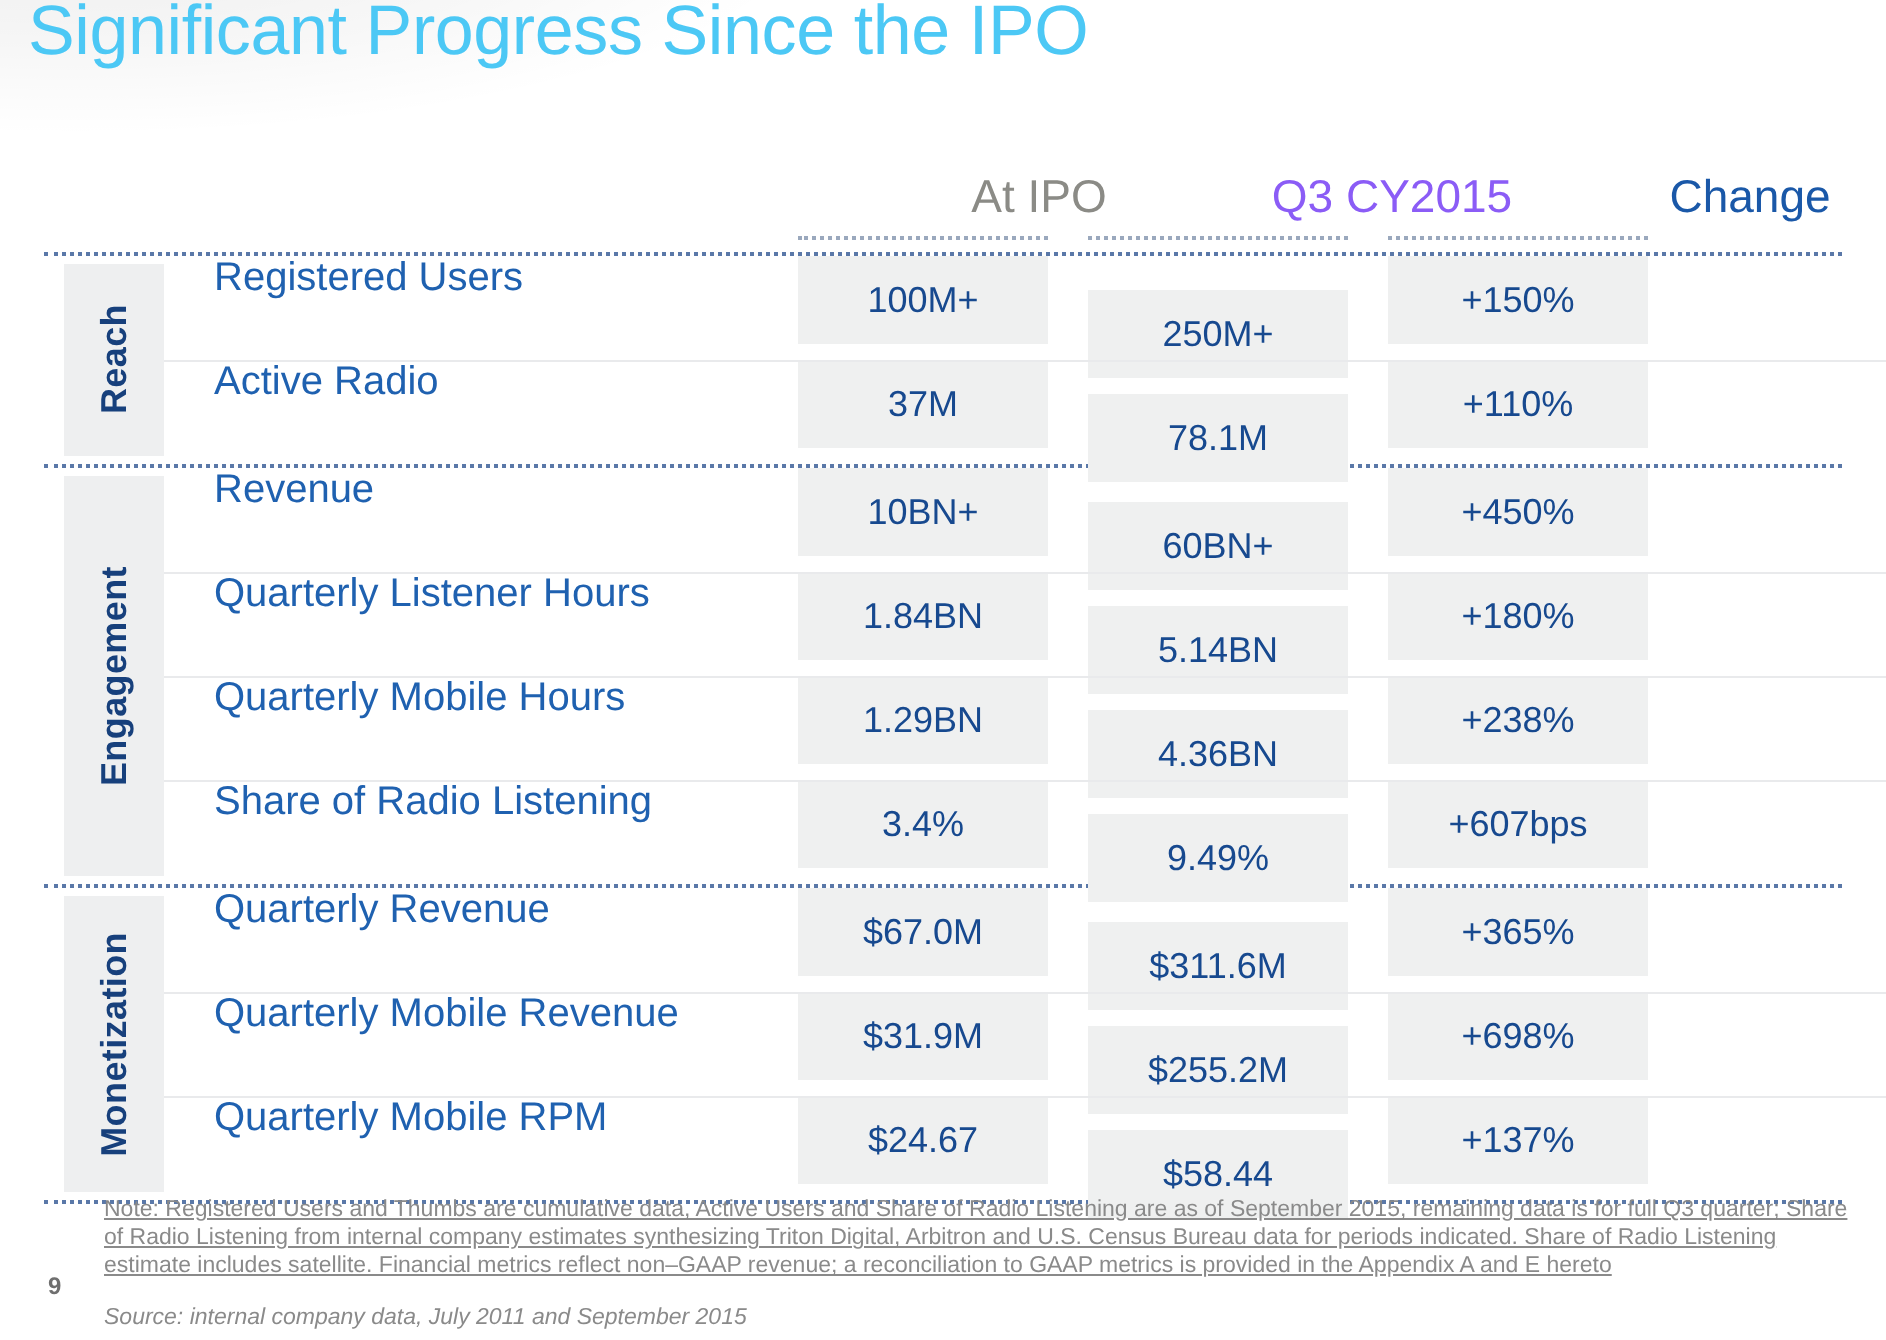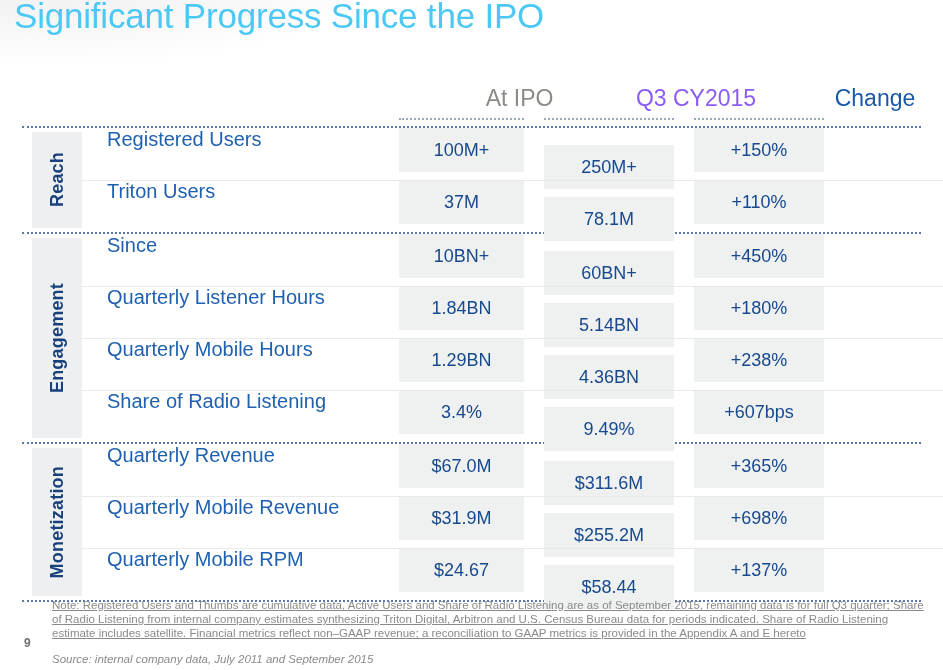--- a/index.html
+++ b/index.html
@@ -234,37 +234,37 @@
             </div>
           </div>
           <div class="rows">
             <div class="row">
               <div class="row-label">Registered Users</div>
               <div class="cell cell-a">100M+</div>
               <div class="cell cell-b">250M+</div>
               <div class="cell cell-c">+150%</div>
             </div>
             <div class="row">
-              <div class="row-label">Triton Users</div>
+              <div class="row-label">Active Radio</div>
               <div class="cell cell-a">37M</div>
               <div class="cell cell-b">78.1M</div>
               <div class="cell cell-c">+110%</div>
             </div>
           </div>
         </div>
         <div class="section-sep"></div>
         <div class="section">
           <div class="cat-wrap">
             <div class="cat-box">
               <div class="cat-text">Engagement</div>
             </div>
           </div>
           <div class="rows">
             <div class="row">
-              <div class="row-label">Since</div>
+              <div class="row-label">Revenue</div>
               <div class="cell cell-a">10BN+</div>
               <div class="cell cell-b">60BN+</div>
               <div class="cell cell-c">+450%</div>
             </div>
             <div class="row">
               <div class="row-label">Quarterly Listener Hours</div>
               <div class="cell cell-a">1.84BN</div>
               <div class="cell cell-b">5.14BN</div>
               <div class="cell cell-c">+180%</div>
             </div>

